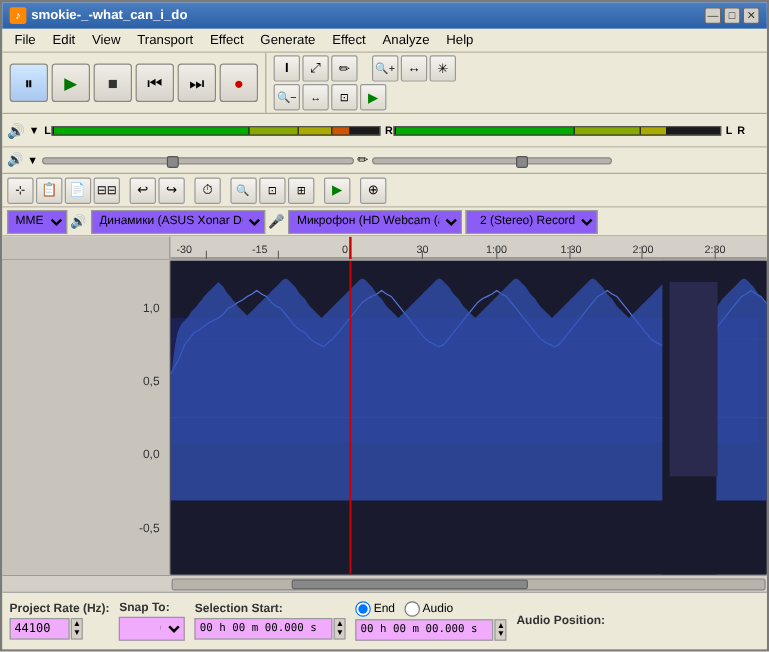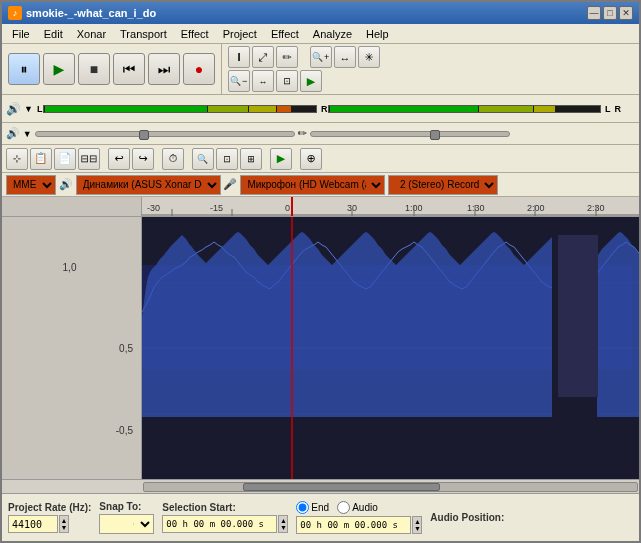--- a/index.html
+++ b/index.html
@@ -90,21 +90,21 @@
       border-bottom: 1px solid #b0a898;
       flex-shrink: 0;
       align-items: center;
       padding: 1px 4px;
       gap: 3px;
     }
     .device-select {
       height: 20px;
       font-size: 10px;
       border: 1px solid #999;
-      background: #c2410c;
+      background: #8b5cf6;
       padding: 0 2px;
       cursor: pointer;
     }
 
     .track-area {
       display: flex;
       flex: 1;
       min-height: 0;
       overflow: hidden;
     }
@@ -173,21 +173,21 @@
       color: #333;
       font-weight: bold;
     }
     .status-input {
       display: flex;
       align-items: center;
       gap: 1px;
     }
     .status-field {
       height: 18px;
-      background: #fef9c3;
+      background: #f0abfc;
       border: 1px solid #999;
       padding: 1px 3px;
       font-size: 10px;
       font-family: monospace;
     }
     .spinner-btn {
       width: 10px;
       height: 18px;
       background: #d4d0c8;
       border: 1px solid #999;
@@ -249,24 +249,24 @@
     <div class="title-buttons">
       <div class="title-btn minimize">—</div>
       <div class="title-btn maximize">□</div>
       <div class="title-btn close">✕</div>
     </div>
   </div>
 
   <div class="menu-bar">
     <span class="menu-item">File</span>
     <span class="menu-item">Edit</span>
-    <span class="menu-item">Xonar</span>
+    <span class="menu-item">View</span>
     <span class="menu-item">Transport</span>
     <span class="menu-item">Effect</span>
-    <span class="menu-item">Project</span>
+    <span class="menu-item">Generate</span>
     <span class="menu-item">Effect</span>
     <span class="menu-item">Analyze</span>
     <span class="menu-item">Help</span>
   </div>
 
   <div style="display:flex; flex-shrink:0; background:#ece9d8; border-bottom:1px solid #b0a898;">
 
     <div style="display:flex; align-items:center; gap:3px; padding:3px 6px; border-right:1px solid #b0a898;">
       <div class="playback-btn" style="background:linear-gradient(to bottom,#d0e8ff,#a8c8f0);">
         <span>⏸</span>
@@ -459,25 +459,28 @@
         <line x1="150" y1="0" x2="150" y2="20" stroke="#cc0000" stroke-width="2"></line>
       </svg>
     </div>
   </div>
 
   <div class="track-area">
 
     <div class="track-label-panel">
 
       <div style="display:flex; flex-direction:column; justify-content:space-around; height:100%; padding:4px 0;">
-        <div style="display:flex; align-items:flex-start; justify-content:center; padding-right:4px; padding-top:2px;">
+        <div style="display:flex; align-items:flex-start; justify-content:flex-end; padding-right:4px; padding-top:2px;">
           <span style="font-size:10px; color:#333;">1,0</span>
         </div>
         <div style="display:flex; align-items:center; justify-content:flex-end; padding-right:4px;text-align:center;">
           <span style="font-size:10px; color:#333;">0,5</span>
+        </div>
+        <div style="display:flex; align-items:center; justify-content:flex-end; padding-right:4px;">
+          <span style="font-size:10px; color:#333;">0,0</span>
         </div>
         <div style="display:flex; align-items:center; justify-content:flex-end; padding-right:4px;">
           <span style="font-size:10px; color:#333;text-align:center;">-0,5</span>
         </div>
       </div>
     </div>
 
     <div class="track-waveform">
       <svg class="waveform-svg" xmlns="http://www.w3.org/2000/svg">
 

